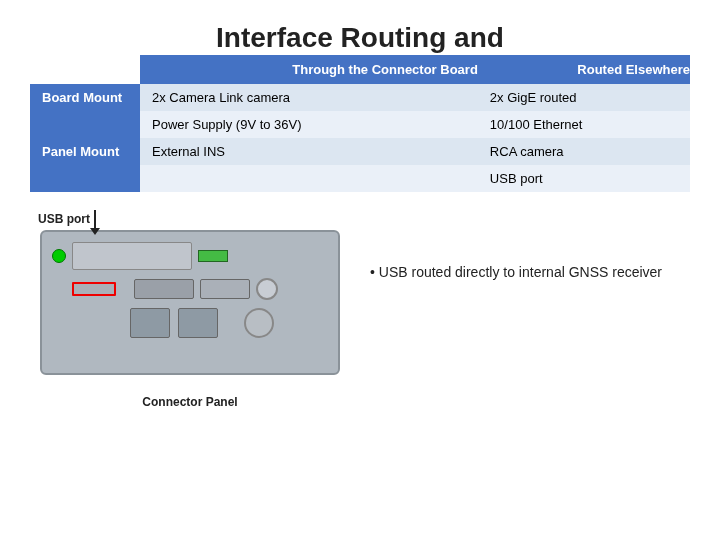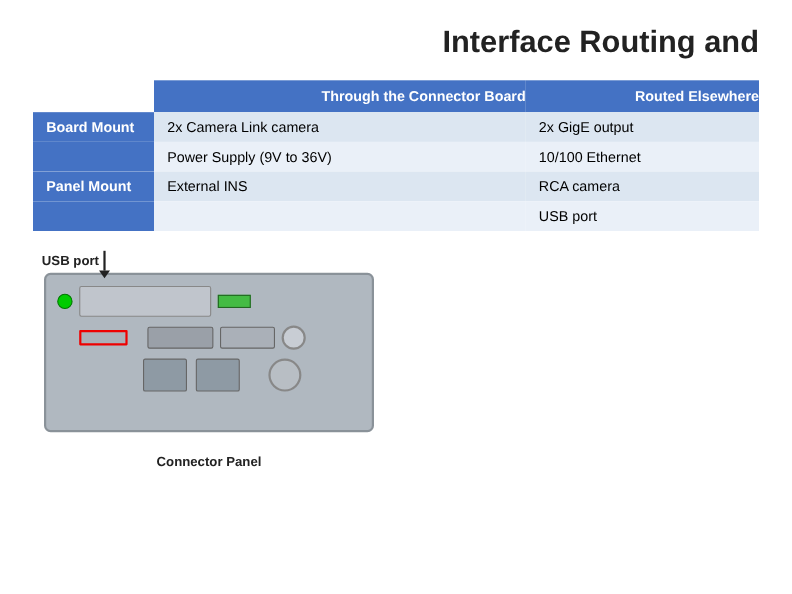--- a/index.html
+++ b/index.html
@@ -13,26 +13,25 @@
 
     .page {
       width: 720px;
       height: 540px;
       padding: 20px 30px;
       display: flex;
       flex-direction: column;
     }
 
     .title {
-      text-align: right;
+      text-align: center;
       font-size: 28px;
       font-weight: bold;
       color: #222;
       line-height: 1.25;
-      margin-bottom: 18px;
     }
 
     
     .table-wrapper {
       width: 100%;
       margin-bottom: 16px;
     }
 
     table {
       width: 100%;
@@ -285,21 +284,21 @@
         <tr>
           <th></th>
           <th>Through the Connector Board</th>
           <th>Routed Elsewhere</th>
         </tr>
       </thead>
       <tbody>
         <tr>
           <td class="row-header">Board Mount</td>
           <td>2x Camera Link camera</td>
-          <td>2x GigE output</td>
+          <td>2x GigE routed</td>
         </tr>
         <tr>
           <td class="row-header"></td>
           <td>Power Supply (9V to 36V)</td>
           <td>10/100 Ethernet</td>
         </tr>
         <tr>
           <td class="row-header">Panel Mount</td>
           <td>External INS</td>
           <td>RCA camera</td>
@@ -347,15 +346,21 @@
             <div class="eth-port2"></div>
             <div style="width:10px"></div>
             <div class="circle-large"></div>
           </div>
         </div>
       </div>
 
       <div class="panel-caption">Connector Panel</div>
     </div>
 
+    <div class="note-area">
+      <div class="note-text">
+        <span>•</span>
+        <span>USB routed directly to internal GNSS receiver</span>
+      </div>
+    </div>
 
   </div>
 </div>
 
 </body></html>

